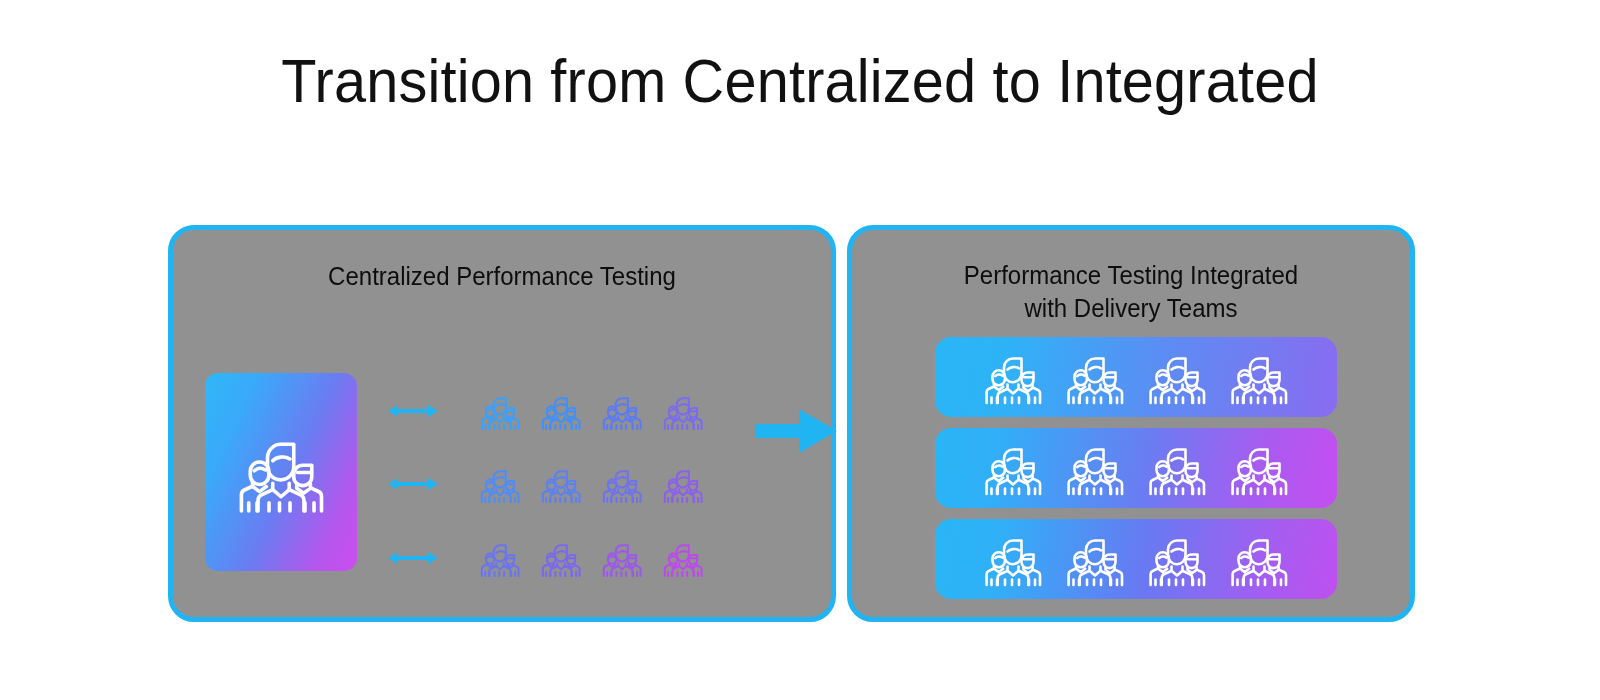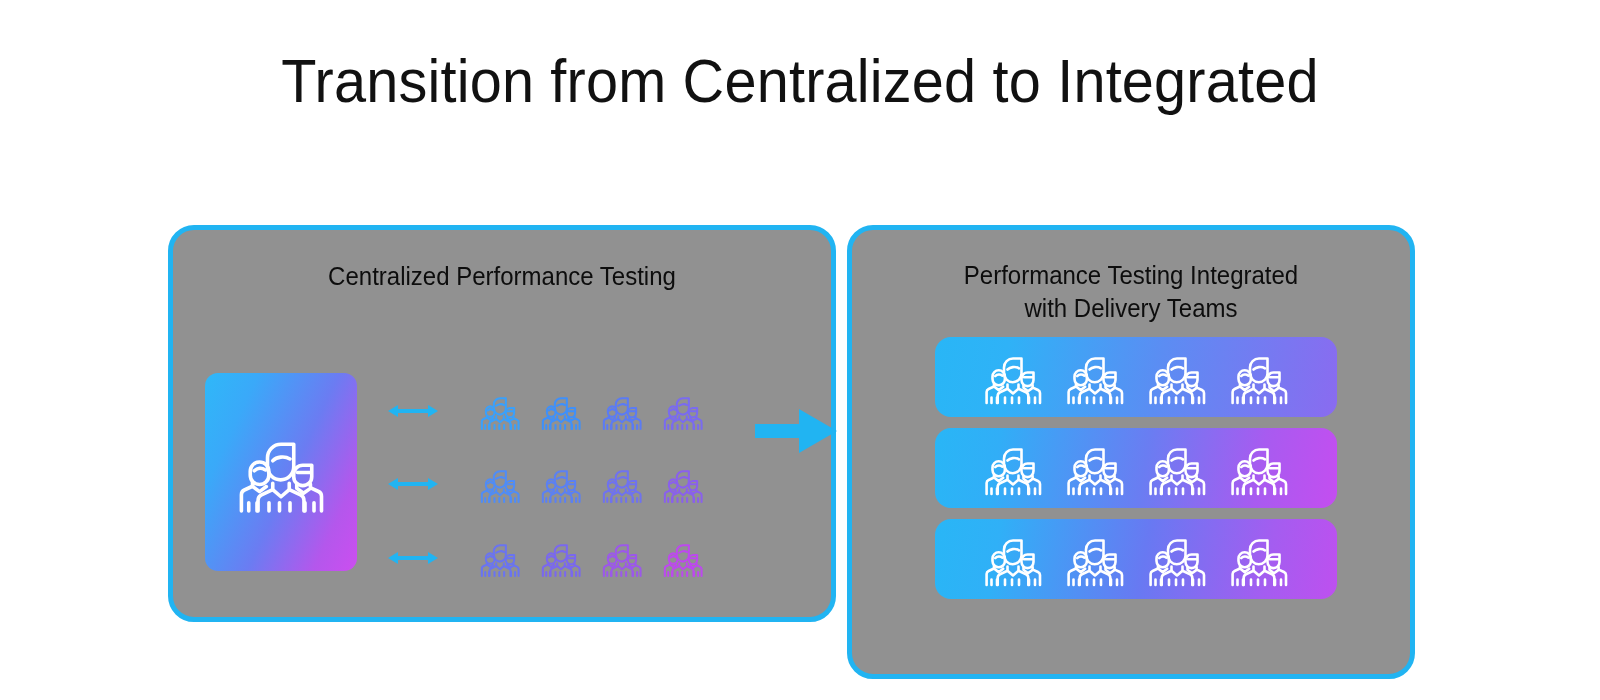--- a/index.html
+++ b/index.html
@@ -45,21 +45,21 @@
     left: 157px;
     top: 225px;
     width: 668px;
     height: 397px;
     margin-left: 11px;
   }
   #panel-integrated {
     left: 847px;
     top: 225px;
     width: 568px;
-    height: 454px;
+    height: 397px;
   }
   .panel-title {
     position: absolute;
     left: 0;
     width: 100%;
     text-align: center;
     font-size: 25px;
     font-weight: 400;
     color: #0d0d0d;
     line-height: 1.32;

